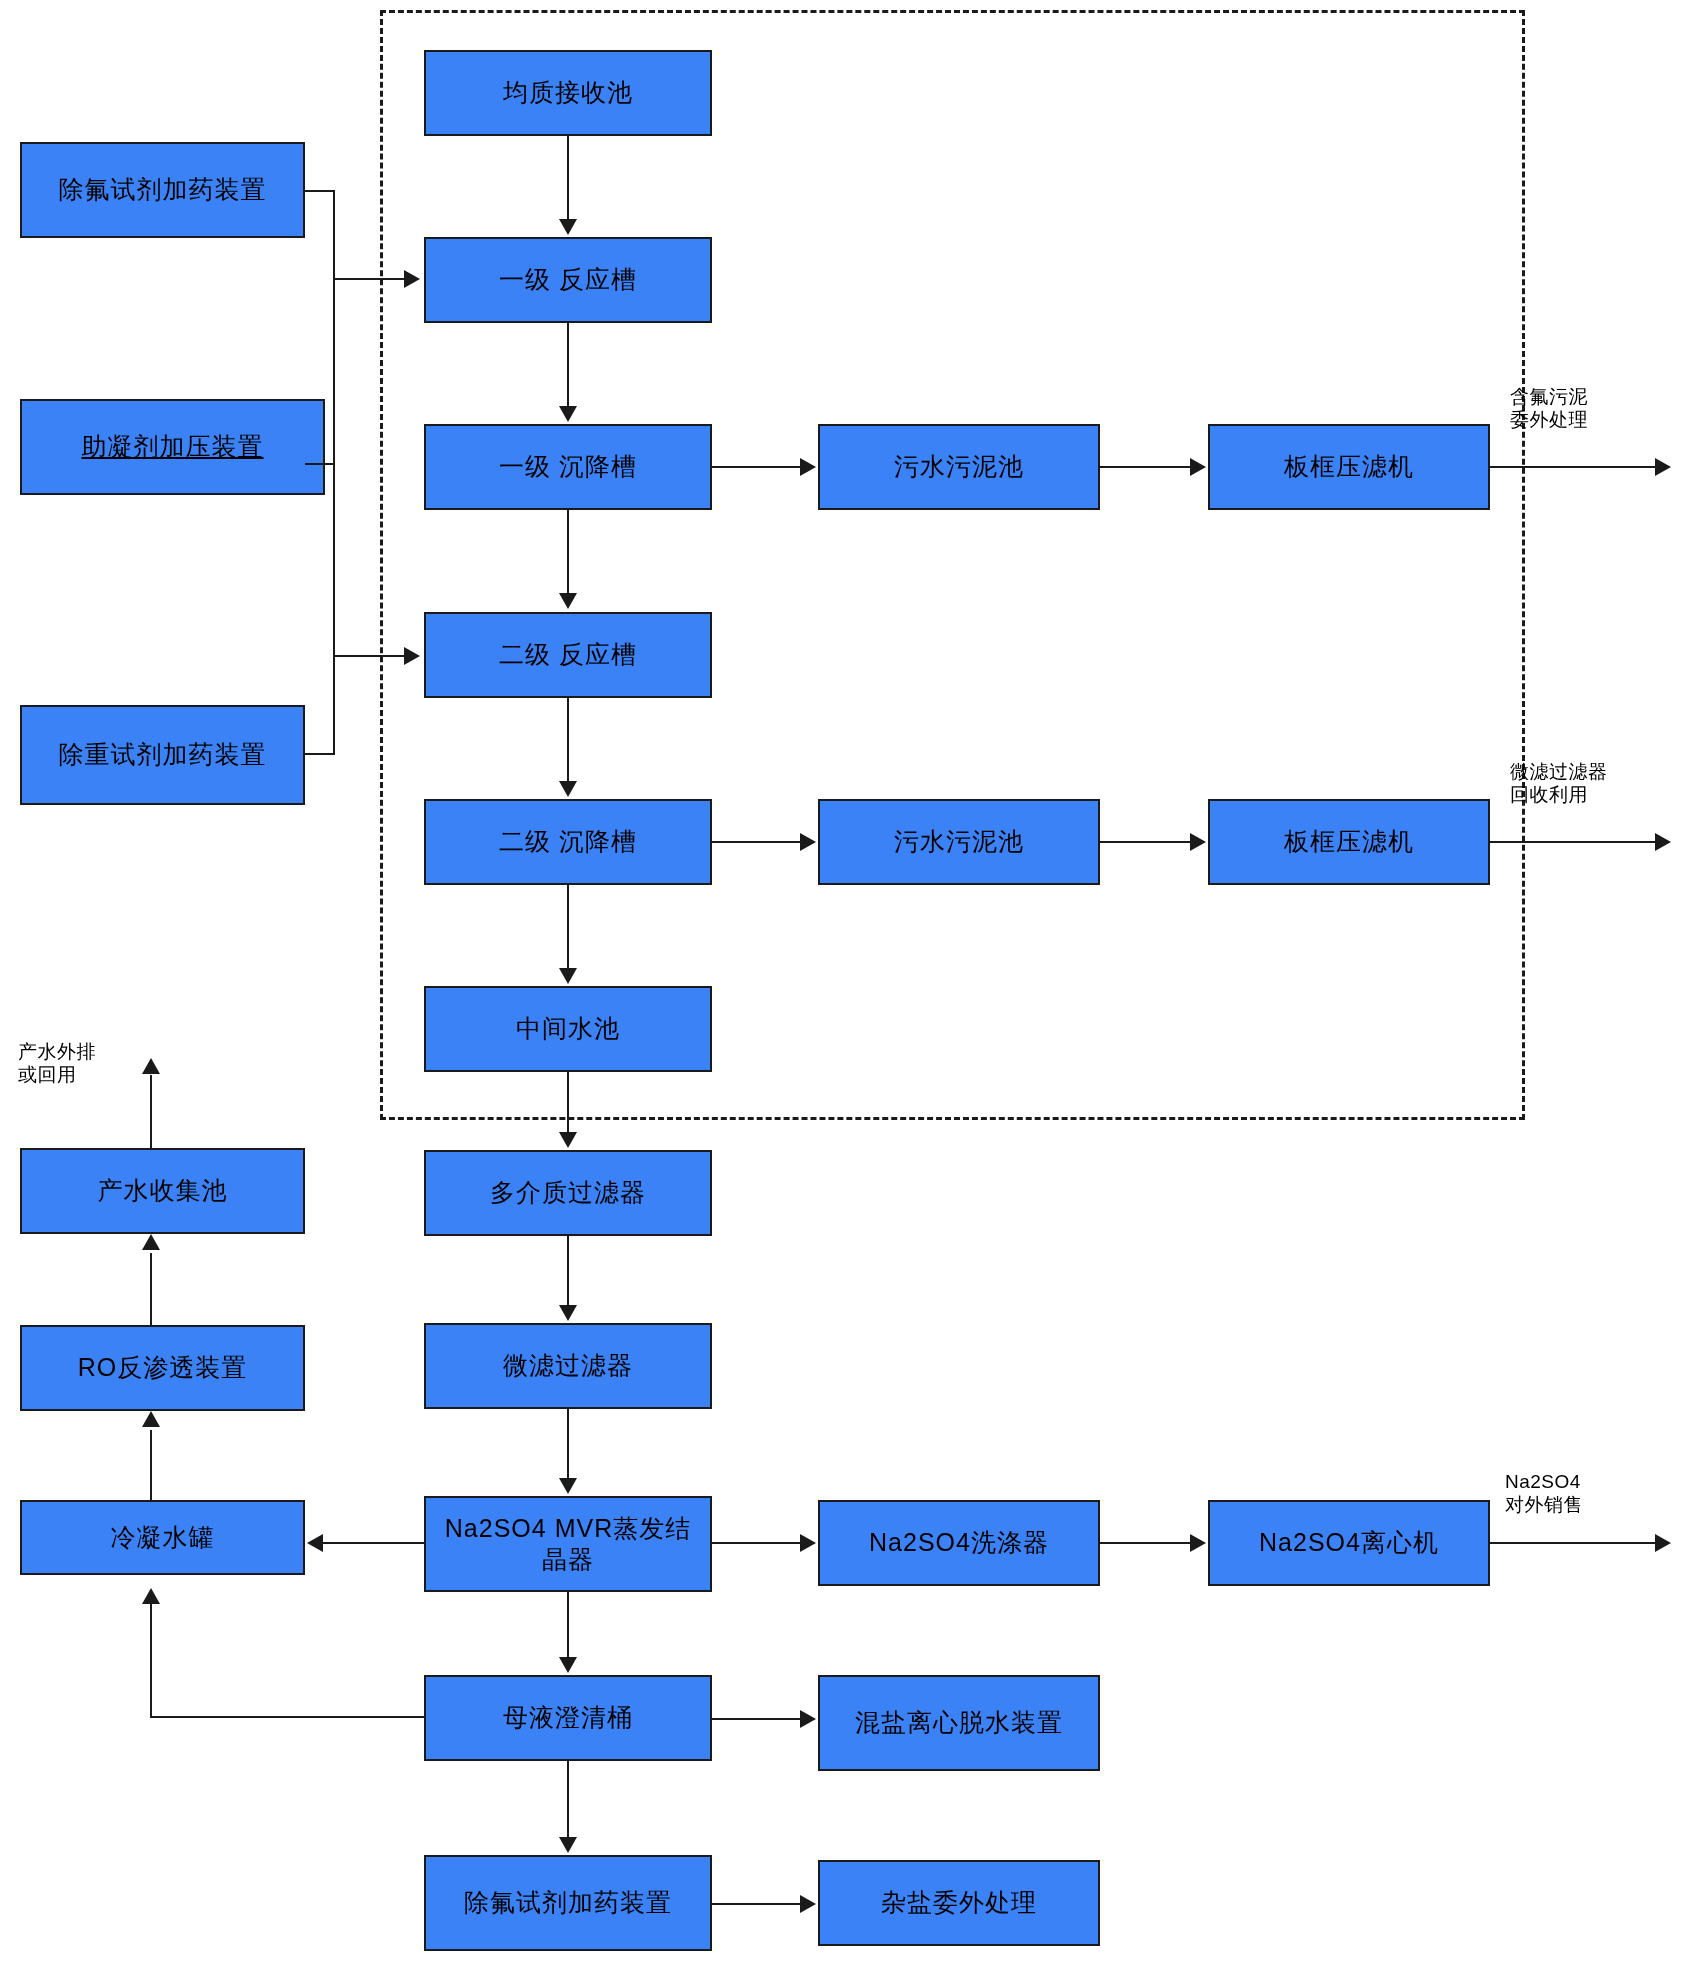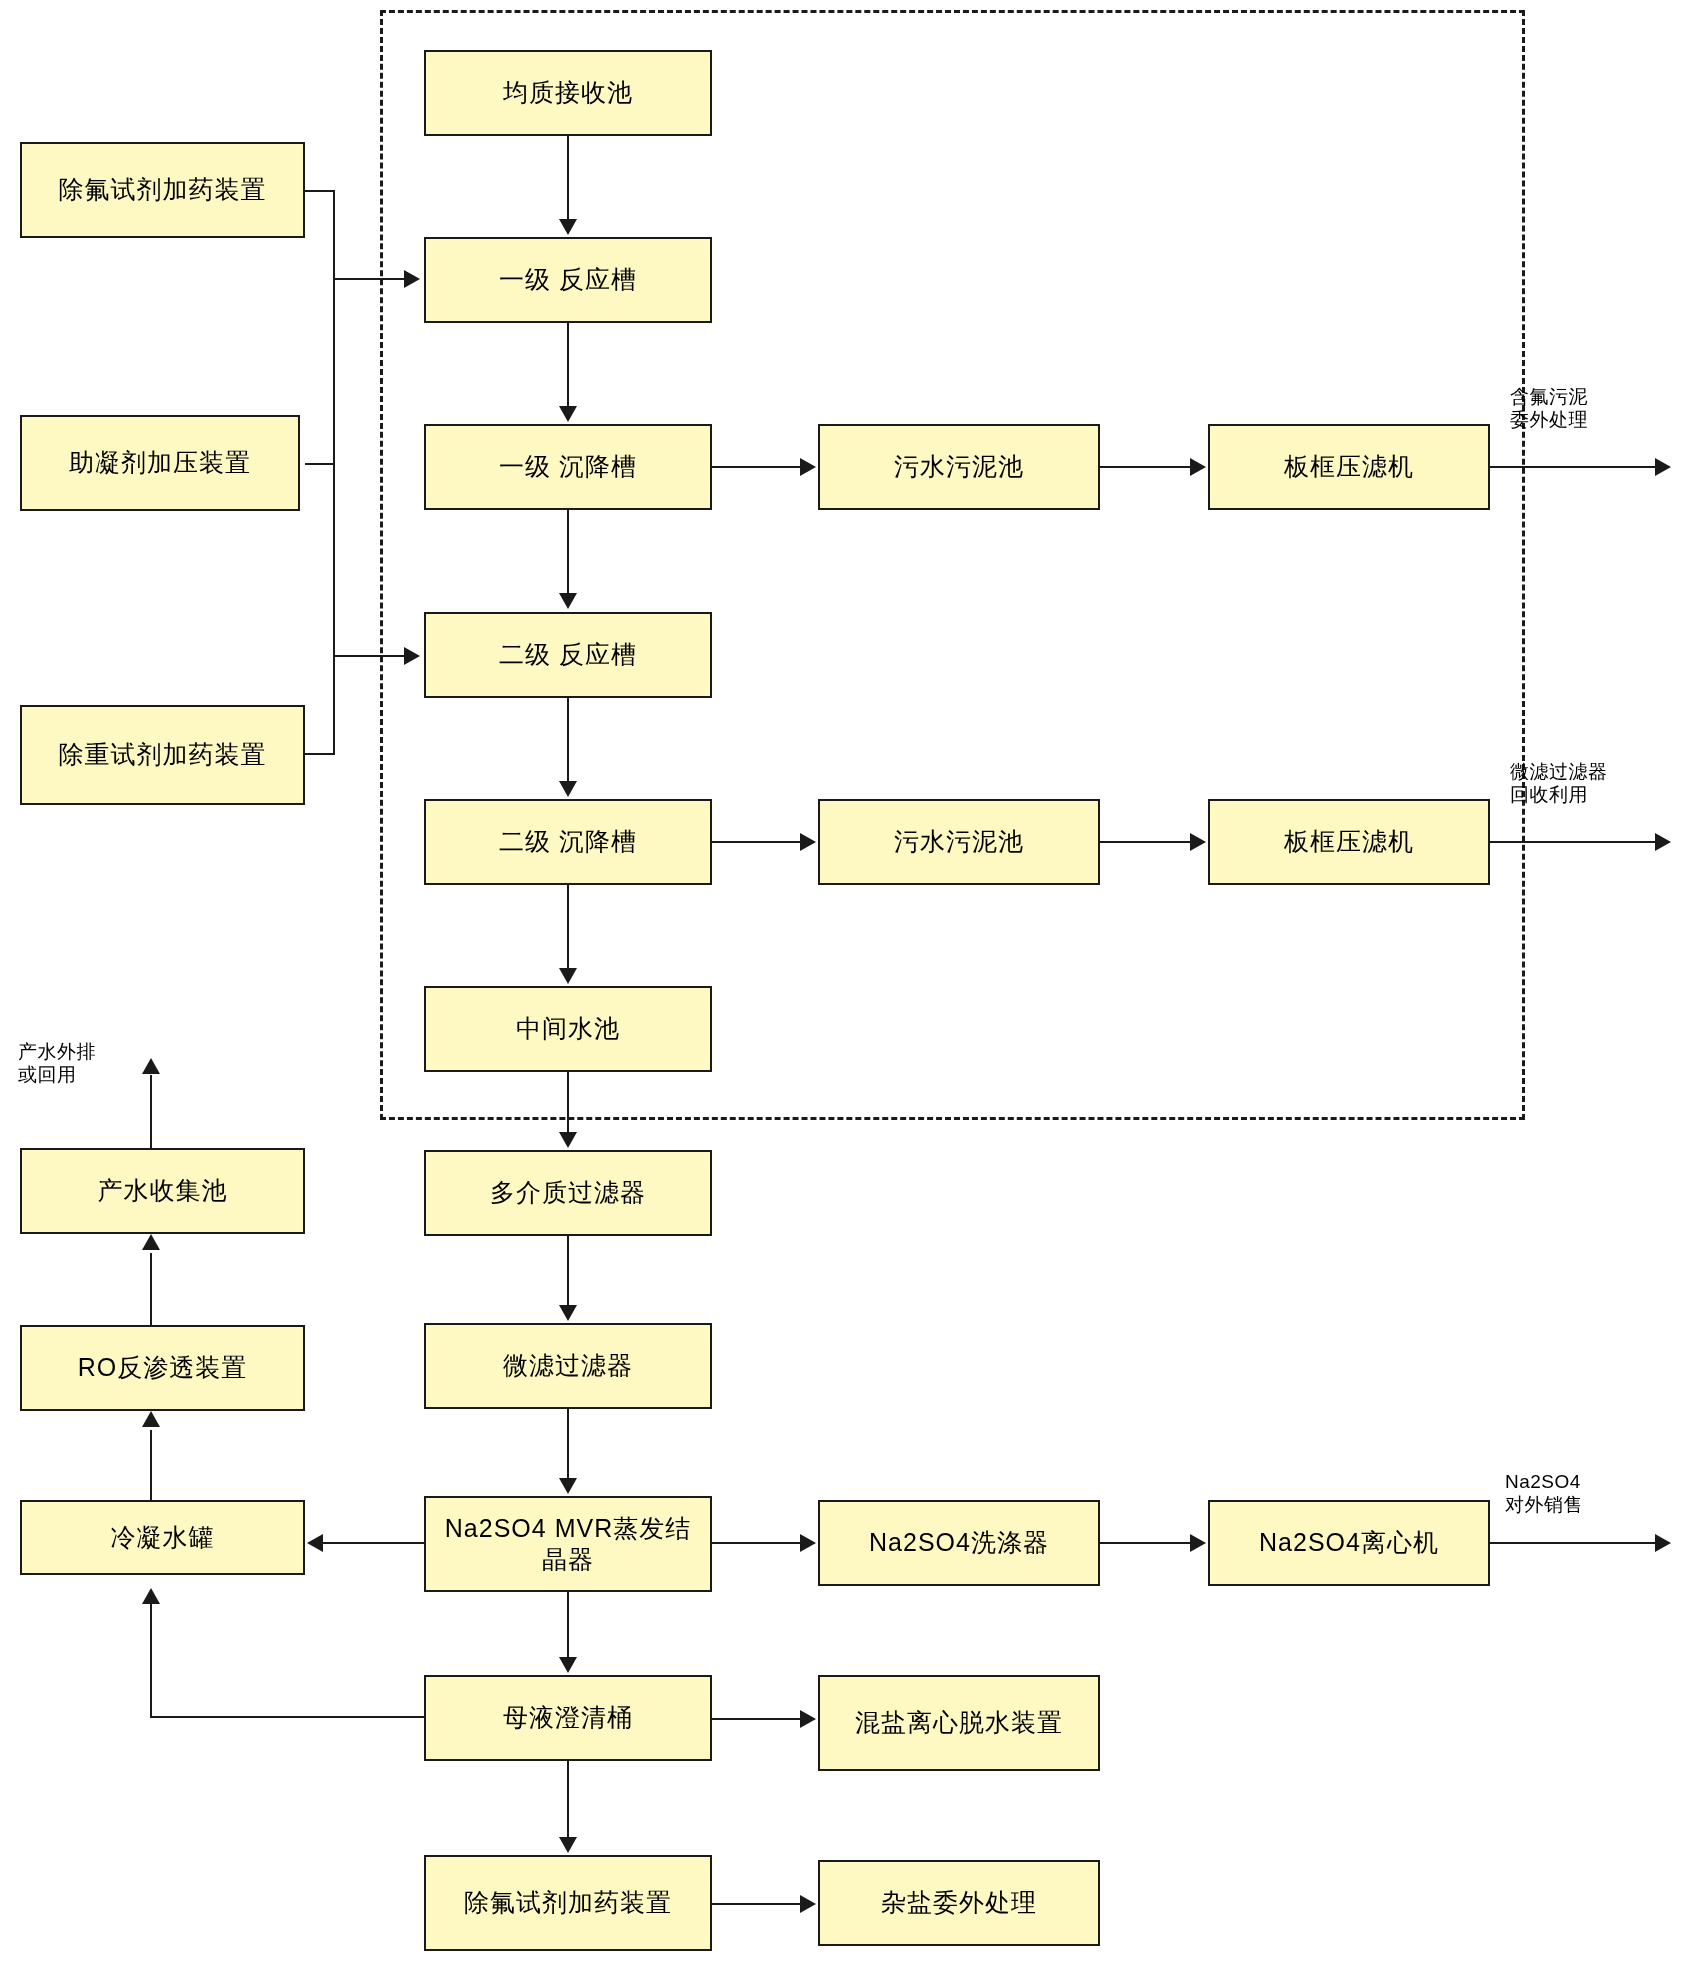--- a/index.html
+++ b/index.html
@@ -14,21 +14,21 @@
   #canvas {
     position: relative;
     width: 1688px;
     height: 1979px;
     background: #ffffff;
     overflow: hidden;
   }
   .box {
     position: absolute;
     border: 2px solid #1a1a1a;
-    background: #fef9c3;
+    background: #3b82f6;
     box-sizing: border-box;
     display: flex;
     align-items: center;
     justify-content: center;
     text-align: center;
     font-size: 25px;
     line-height: 1.25;
     padding: 2px 14px;
     letter-spacing: 1px;
   }
@@ -106,21 +106,21 @@
   <div class="box" style="left:424px; top:1323px; width:288px; height:86px;">微滤过滤器</div>
 
   <div class="box" style="left:424px; top:1496px; width:288px; height:96px;">Na2SO4 MVR蒸发结晶器</div>
 
   <div class="box" style="left:424px; top:1675px; width:288px; height:86px;">母液澄清桶</div>
 
   <div class="box" style="left:424px; top:1855px; width:288px; height:96px;">除氟试剂加药装置</div>
 
   <div class="box" style="left:20px; top:142px; width:285px; height:96px;">除氟试剂加药装置</div>
 
-  <div class="box" style="left:20px; top:415px; width:280px; height:96px;">助凝剂加压装置</div>
+  <div class="box" style="left:20px; top:399px; width:305px; height:96px;text-decoration:underline;">助凝剂加压装置</div>
 
   <div class="box" style="left:20px; top:705px; width:285px; height:100px;">除重试剂加药装置</div>
 
   <div class="box" style="left:818px; top:424px; width:282px; height:86px;">污水污泥池</div>
 
   <div class="box" style="left:1208px; top:424px; width:282px; height:86px;">板框压滤机</div>
 
   <div class="box" style="left:818px; top:799px; width:282px; height:86px;">污水污泥池</div>
 
   <div class="box" style="left:1208px; top:799px; width:282px; height:86px;">板框压滤机</div>

